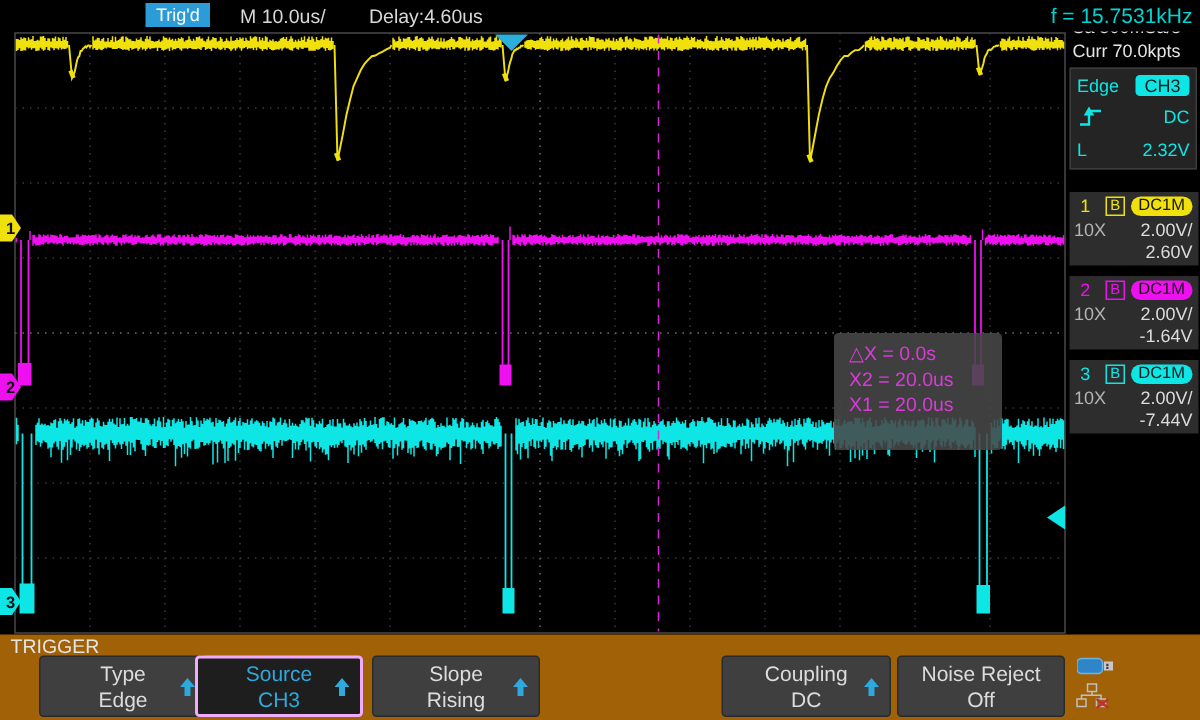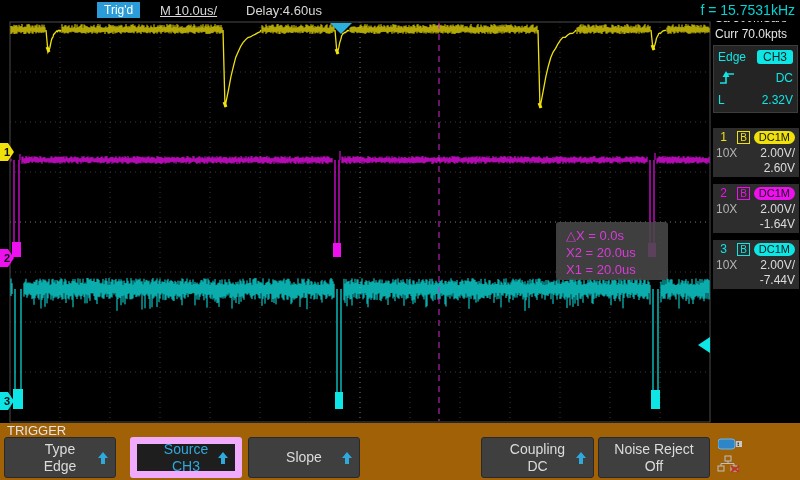--- a/index.html
+++ b/index.html
@@ -4,27 +4,27 @@
 <style>
   html,body{margin:0;padding:0;background:#111;}
   #scope{position:relative;width:800px;height:480px;background:#000;overflow:hidden;
          font-family:"Liberation Sans",sans-serif;-webkit-font-smoothing:antialiased;}
   
   #topbar{position:absolute;left:0;top:0;width:800px;height:21px;background:#000;z-index:30;}
   .brand{position:absolute;left:4px;top:0px;color:#fff;font-size:17px;font-weight:bold;letter-spacing:.5px;}
   .trig-badge{position:absolute;left:97px;top:2px;height:16px;line-height:16px;padding:0 7px;
               background:#2b9cd8;color:#fff;font-size:12px;}
   .tb-text{position:absolute;top:3px;color:#d8d8d8;font-size:13px;}
-  #timebase{left:160px;text-decoration:underline;}
+  #timebase{left:160px;}
   #delay{left:246px;}
   #freq{position:absolute;right:5px;top:2px;color:#00d4d4;font-size:14px;}
   
   #scope-svg{position:absolute;left:0;top:0;z-index:1;}
   
-  #cursor-box{position:absolute;left:556px;top:222px;width:112px;height:58px;z-index:10;
+  #cursor-box{position:absolute;left:556px;top:222px;width:112px;height:78px;z-index:10;
               background:rgba(72,72,72,.88);border-radius:3px;color:#d83cd8;font-size:13px;
               padding:5px 0 0 10px;box-sizing:border-box;line-height:17px;}
   
   #sidebar{position:absolute;left:712px;top:6px;width:88px;height:402px;background:#000;z-index:20;}
   .sb-line{position:absolute;left:3px;color:#e4e4e4;font-size:12px;}
   #trig-panel{position:absolute;left:1px;top:39px;width:85px;height:68px;background:#242424;
               border:1px solid #3c3c3c;box-sizing:border-box;color:#0ee6e6;font-size:12px;}
   .tp-row{position:absolute;left:4px;right:4px;display:flex;justify-content:space-between;align-items:center;}
   .ch3-badge{background:#0ee6e6;color:#102020;border-radius:3px;padding:0 6px;font-size:12px;line-height:14px;}
   .chbox{position:absolute;left:1px;width:86px;height:49px;background:#2d2d2d;box-sizing:border-box;
@@ -34,24 +34,24 @@
   .bwbadge{border:1px solid;font-size:10px;line-height:11px;padding:0 2px;margin-left:6px;}
   .coupbadge{border-radius:7px;color:#161616;font-size:11px;line-height:13px;padding:0 5px;margin-left:4px;}
   .ch-right{margin-left:auto;}
   .gray{color:#b4b4b4;}
   
   #menubar{position:absolute;left:0;top:423px;width:800px;height:57px;background:#a16207;z-index:30;}
   #menu-title{position:absolute;left:7px;top:0px;color:#e4e4e4;font-size:13px;}
   .mbtn{position:absolute;top:14px;height:41px;width:112px;background:#3f3f3f;border:1px solid #2a2a2a;
         border-radius:3px;box-sizing:border-box;display:flex;flex-direction:column;justify-content:center;
         color:#dcdcdc;font-size:14px;text-align:center;line-height:17px;cursor:pointer;}
-  .mbtn.active{background:#1e1e1e;border:7px solid #f0abfc;color:#2fa8dc;}
+  .mbtn.active{background:#1e1e1e;border:2px solid #f0abfc;color:#2fa8dc;}
   .mbtn .l2:empty{display:none;}
   .arrow-icon{position:absolute;right:7px;top:50%;margin-top:-6px;}
-  .b0{left:4px;align-items:center;} .b1{left:130px;} .b2{left:248px;} .b3{left:366px;width:110px;} .b4{left:481px;width:113px;} .b5{left:598px;}
+  .b0{left:26px;align-items:center;} .b1{left:130px;} .b2{left:248px;} .b3{left:366px;width:110px;} .b4{left:481px;width:113px;} .b5{left:598px;}
   #usb-icon{position:absolute;left:718px;top:14px;}
   #lan-icon{position:absolute;left:717px;top:32px;}
 </style>
 </head>
 <body>
 
 <div id="scope">
 
   <svg id="scope-svg" width="712" height="423" viewBox="0 0 712 423">
       <rect x="10" y="22" width="700" height="400" fill="none" stroke="#4a4a4a"></rect>
@@ -215,20 +215,21 @@
     </div>
     <div class="mbtn b1 active">
       <div class="l1">Source</div>
       <div class="l2">CH3</div>
       <svg class="arrow-icon" width="10" height="12" viewBox="0 0 10 12">
         <polygon points="5,0 10,6 7,6 7,12 3,12 3,6 0,6" fill="#2fa8dc"></polygon>
         </svg>
     </div>
     <div class="mbtn b2">
       <div class="l1">Slope</div>
+      <div class="l2">Rising</div>
       <svg class="arrow-icon" width="10" height="12" viewBox="0 0 10 12">
         <polygon points="5,0 10,6 7,6 7,12 3,12 3,6 0,6" fill="#2fa8dc"></polygon>
         </svg>
     </div>
     <div class="mbtn b4">
       <div class="l1">Coupling</div>
       <div class="l2">DC</div>
       <svg class="arrow-icon" width="10" height="12" viewBox="0 0 10 12">
         <polygon points="5,0 10,6 7,6 7,12 3,12 3,6 0,6" fill="#2fa8dc"></polygon>
         </svg>

